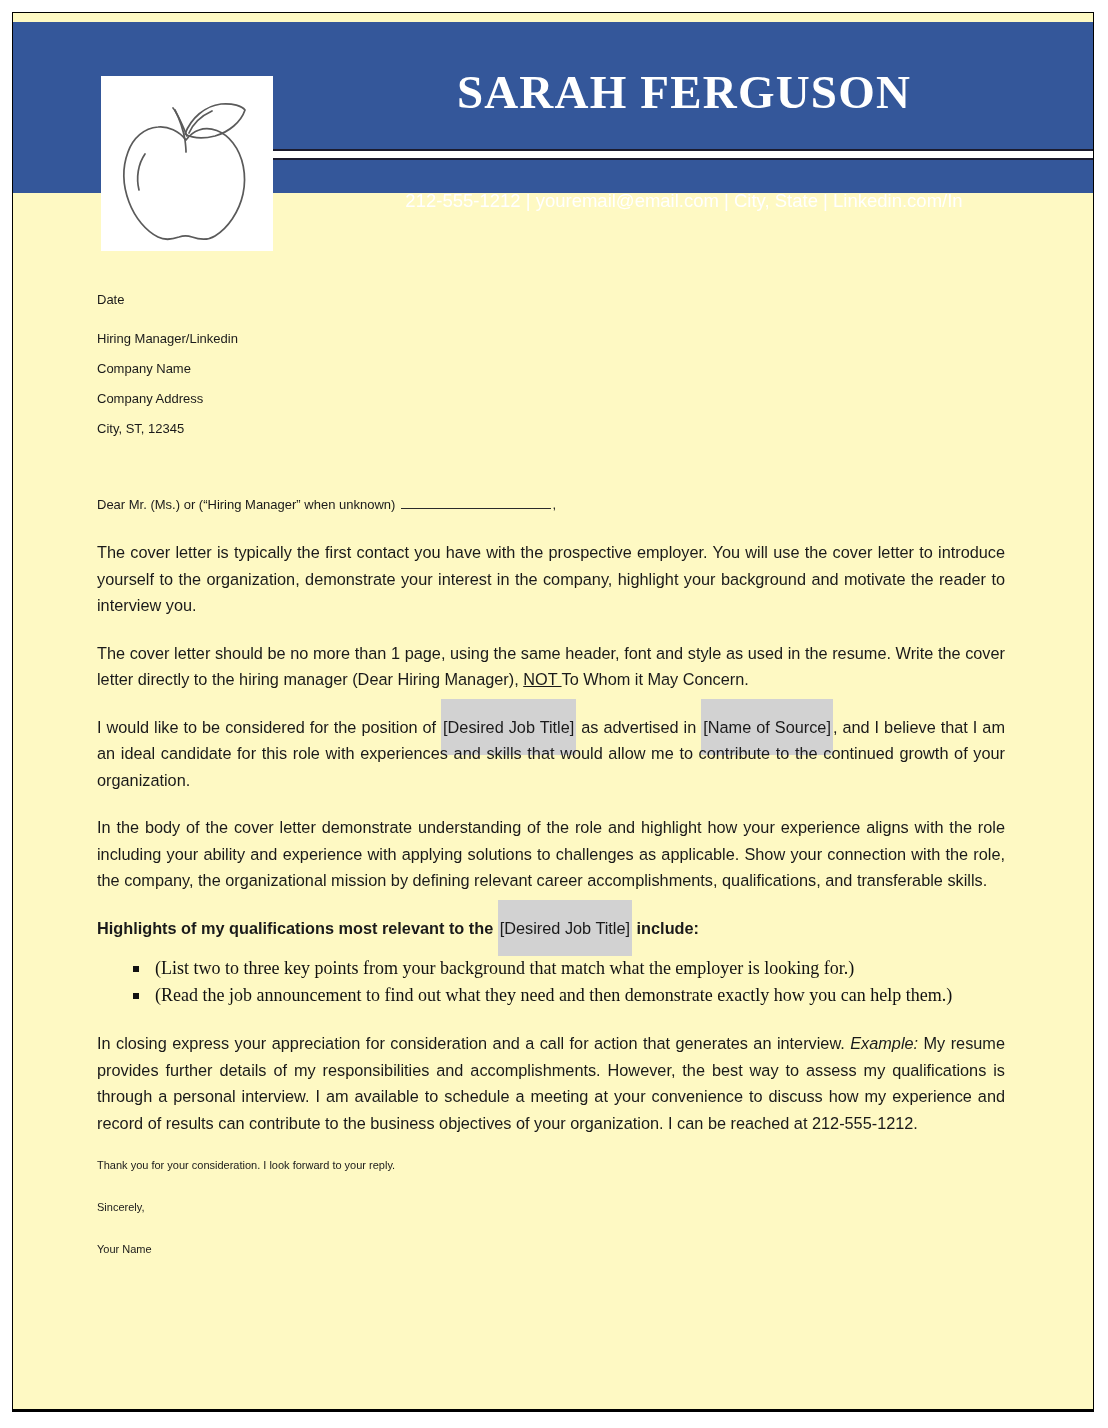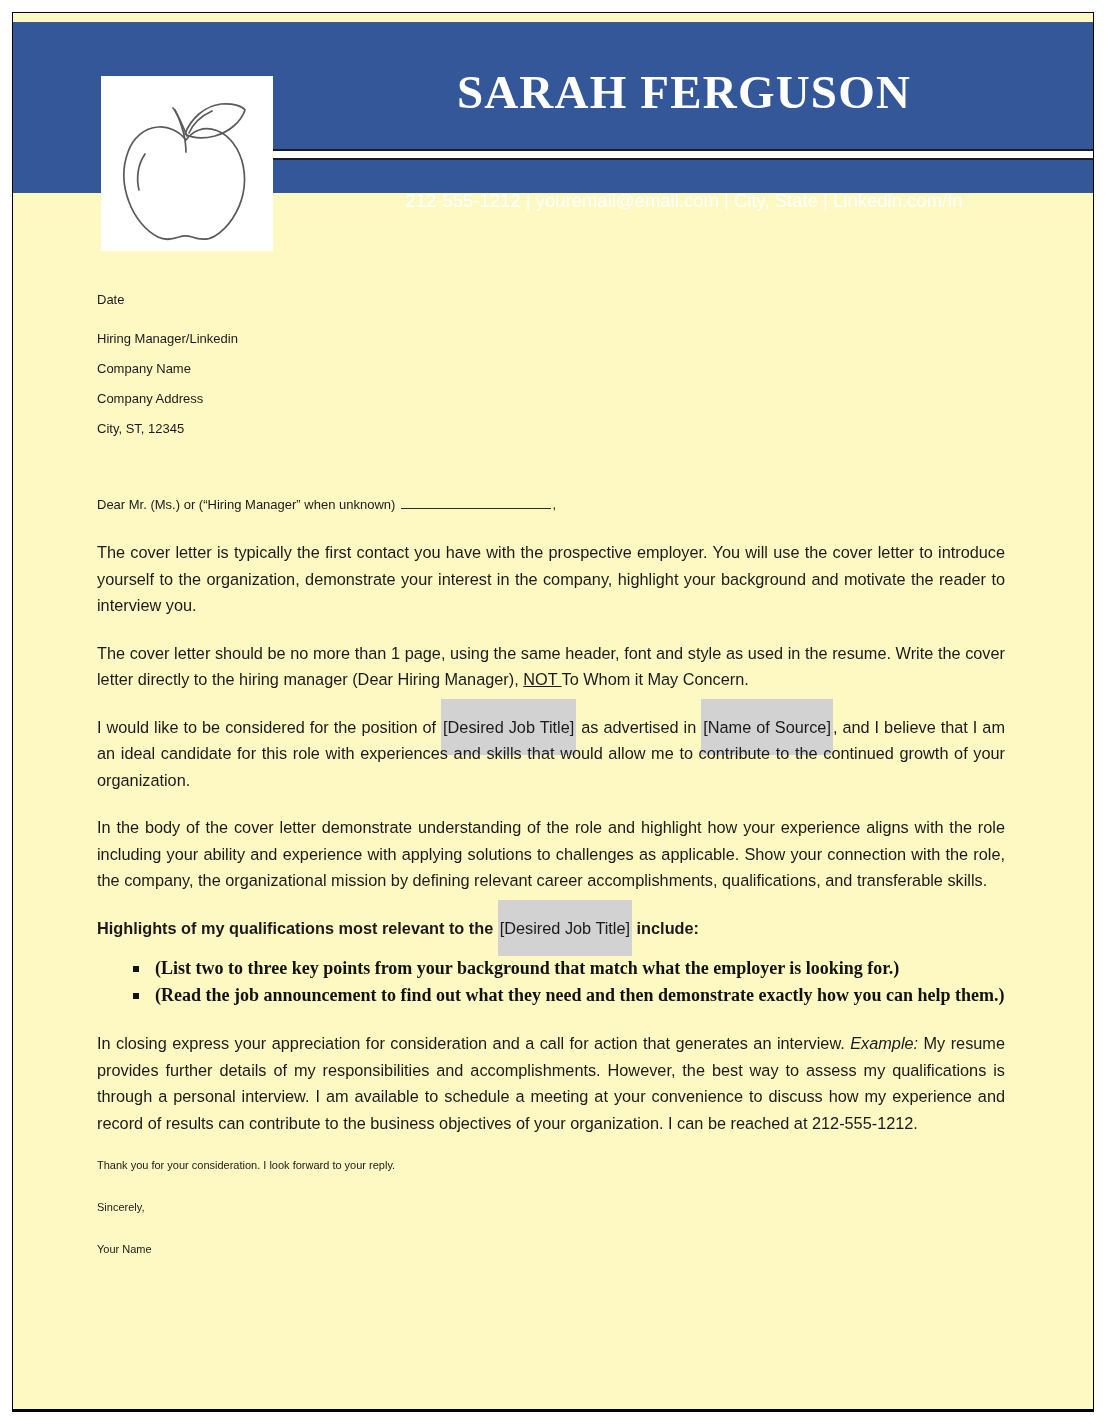--- a/index.html
+++ b/index.html
@@ -147,21 +147,20 @@
   }
   .bold-lead { font-weight: bold; }
 
   ul.bullets {
     margin: 14px 0 0 0;
     padding: 0 0 0 36px;
     list-style: none;
     font-family: "Liberation Serif", serif;
     font-size: 18px;
     color: #111111;
-    font-weight: bold;
   }
   ul.bullets li {
     position: relative;
     line-height: 27px;
     padding-left: 22px;
   }
   ul.bullets li::before {
     content: "";
     position: absolute;
     left: 0;

